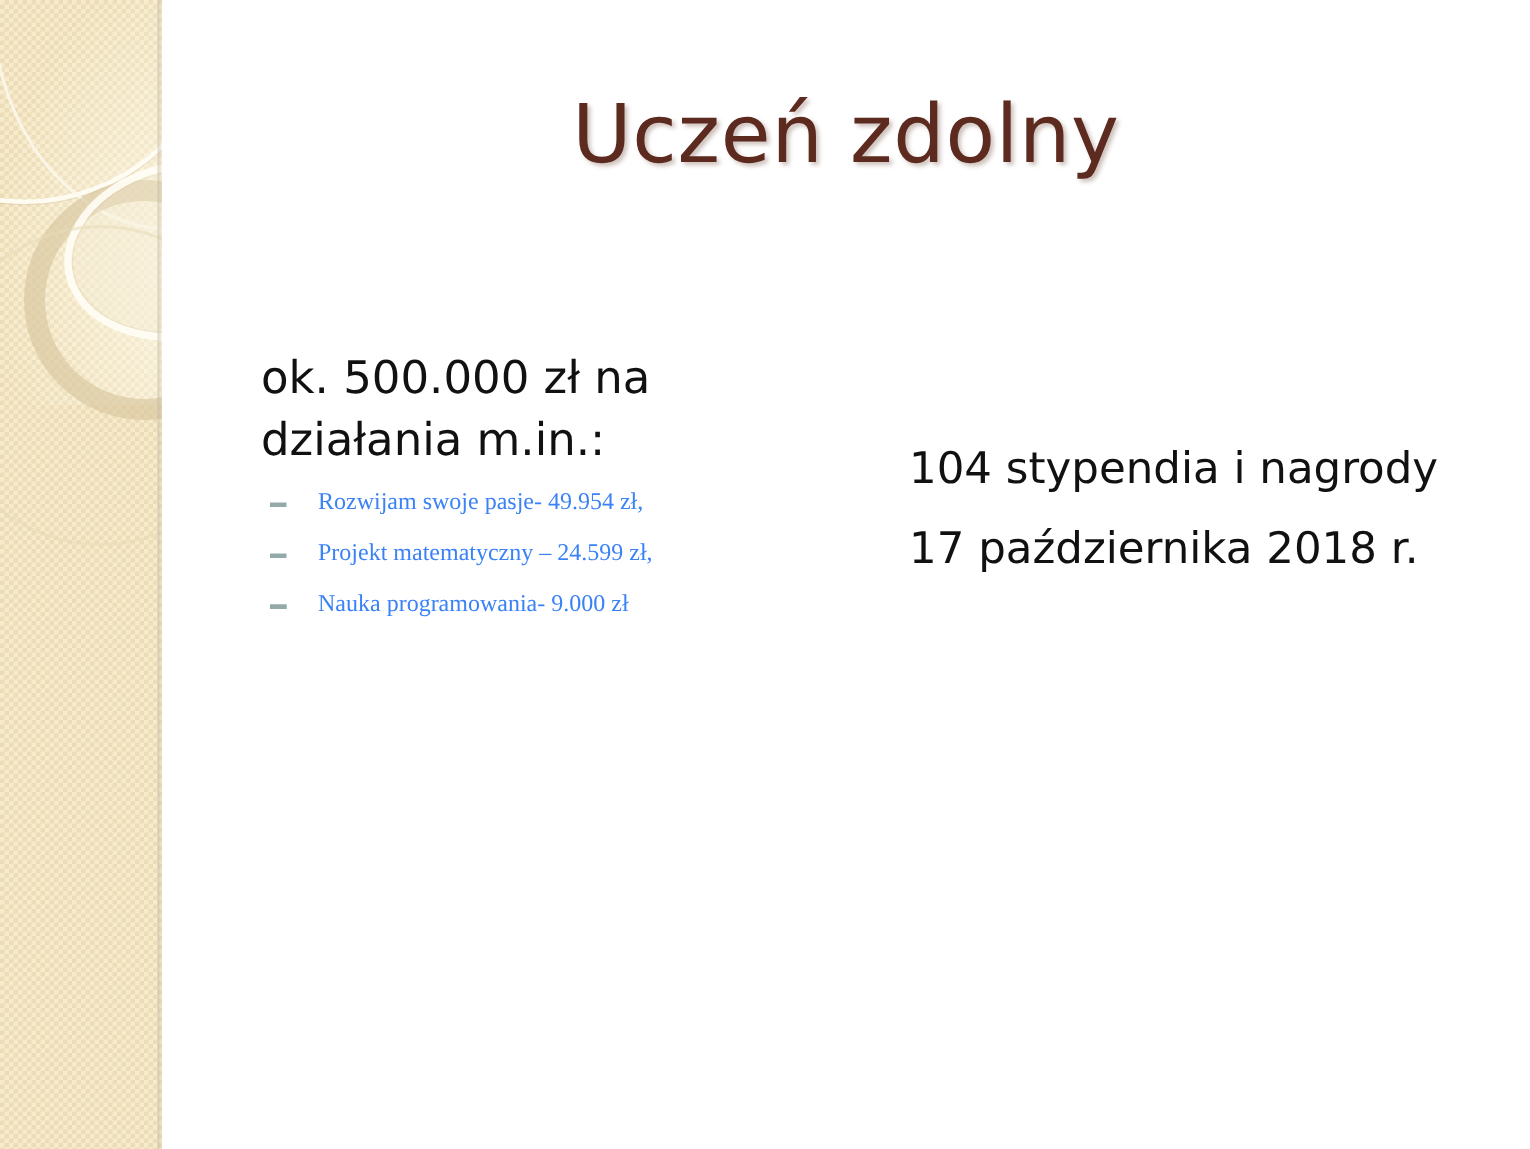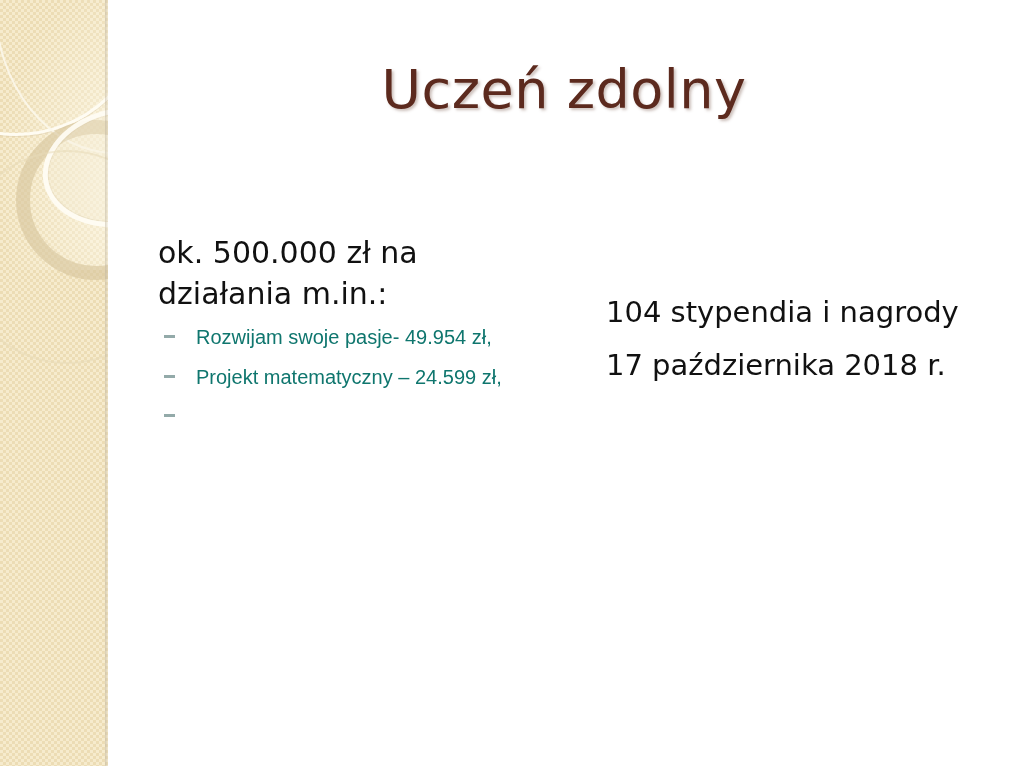--- a/index.html
+++ b/index.html
@@ -123,44 +123,44 @@
     font-weight: 400;
     letter-spacing: 0.5px;
     color: #5c2a1e;
     text-shadow: 2px 2px 3px rgba(120,90,75,0.38);
     white-space: nowrap;
   }
 
   
   #left-col {
     position: absolute;
-    left: 158px;
+    left: 174px;
     top: 232px;
     width: 380px;
   }
   .lead {
     font-family: "DejaVu Sans", sans-serif;
     font-size: 30px;
     line-height: 1.37;
     color: #111111;
     margin: 0 0 10px 0;
   }
   ul.bullets {
     list-style: none;
     margin: 0;
     padding: 0;
   }
   ul.bullets li {
     position: relative;
     padding-left: 38px;
     margin-bottom: 13px;
-    font-family: Liberation Sans, sans-serif;
-    font-size: 20px;
+    font-family: Liberation Serif, serif;
+    font-size: 16px;
     line-height: 1.32;
-    color: #0f766e;
+    color: #3b82f6;
   }
   ul.bullets li .dash {
     position: absolute;
     left: 6px;
     top: 11px;
     width: 11px;
     height: 3px;
     background: #93aaa9;
   }
 
@@ -204,20 +204,24 @@
         <span class="dash"></span>
         <span>Rozwijam swoje pasje- 49.954 zł,</span>
       </li>
       <li>
         <span class="dash"></span>
         <span>Projekt matematyczny – 24.599 zł,</span>
       </li>
       <li>
         <span class="dash"></span>
       </li>
+      <li>
+        <span class="dash"></span>
+        <span>Nauka programowania- 9.000 zł</span>
+      </li>
     </ul>
   </div>
 
   <div id="right-col">
     <p class="rline rblock">104 stypendia i nagrody</p>
     <p class="rline">17 października 2018 r.</p>
   </div>
 
 </div>
 

